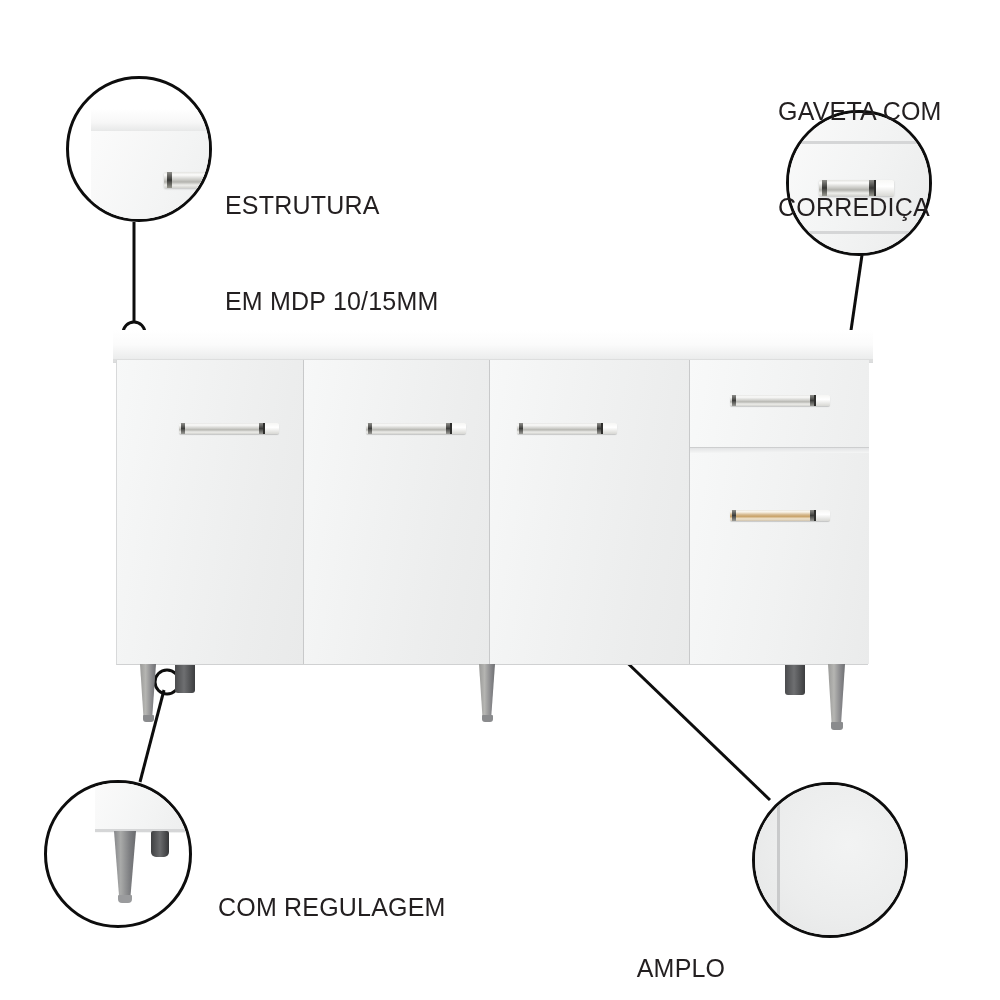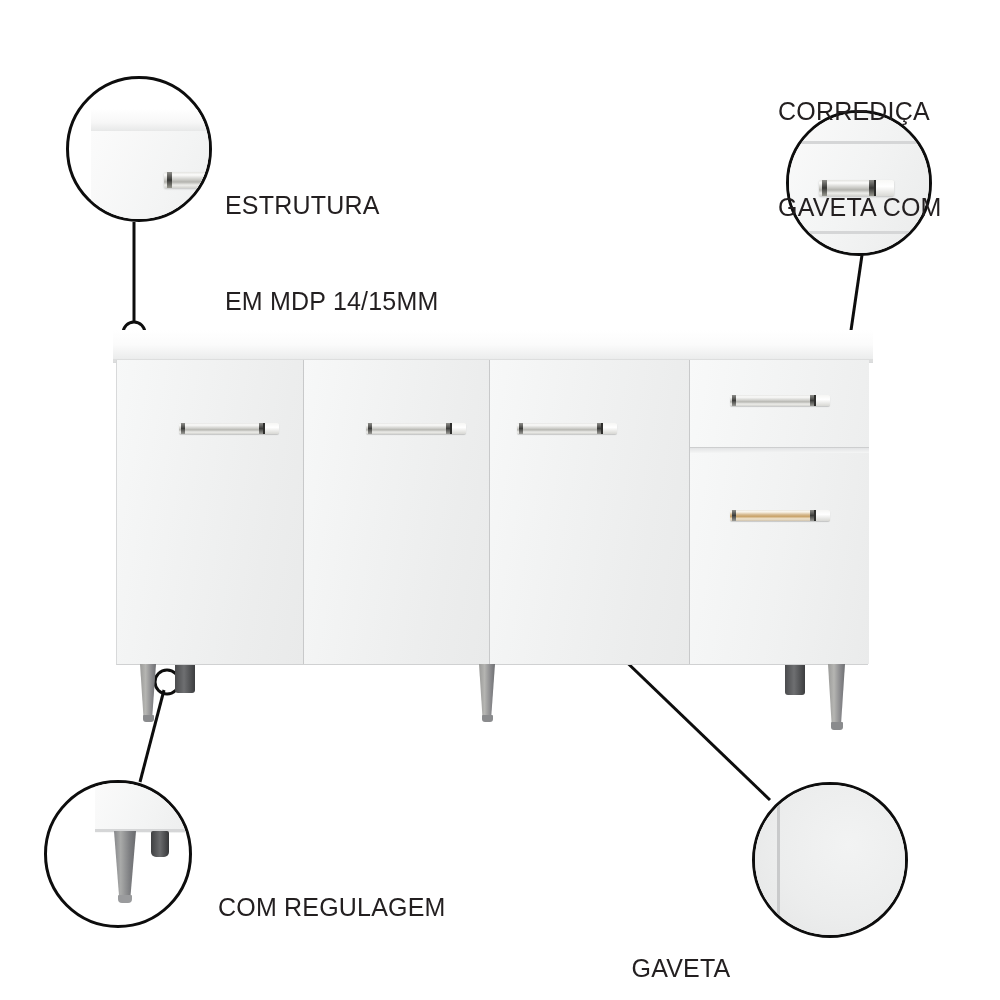--- a/index.html
+++ b/index.html
@@ -341,30 +341,30 @@
 
   <div class="lens" style="left:752px; top:782px; width:156px; height:156px;">
     <div class="lens-art">
       <div class="art-fill-gray"></div>
       <div class="art-seam" style="left:22px; top:0; width:3px; height:100%;"></div>
     </div>
   </div>
 
   <div class="callout-text" style="left:225px; top:125px;">
     <span class="line">ESTRUTURA</span>
-    <span class="line">EM MDP 14/15MM</span>
+    <span class="line">EM MDP 10/15MM</span>
   </div>
 
   <div class="callout-text" style="left:778px; top:31px;">
+    <span class="line">GAVETA COM</span>
     <span class="line">CORREDIÇA</span>
-    <span class="line">GAVETA COM</span>
   </div>
 
   <div class="callout-text" style="left:218px; top:827px;">
     <span class="line">COM REGULAGEM</span>
   </div>
 
   <div class="callout-text ta-center" style="left:591px; top:888px; width:180px;">
-    <span class="line">GAVETA</span>
+    <span class="line">AMPLO</span>
     
   </div>
 
 </div>
 
 </body></html>

